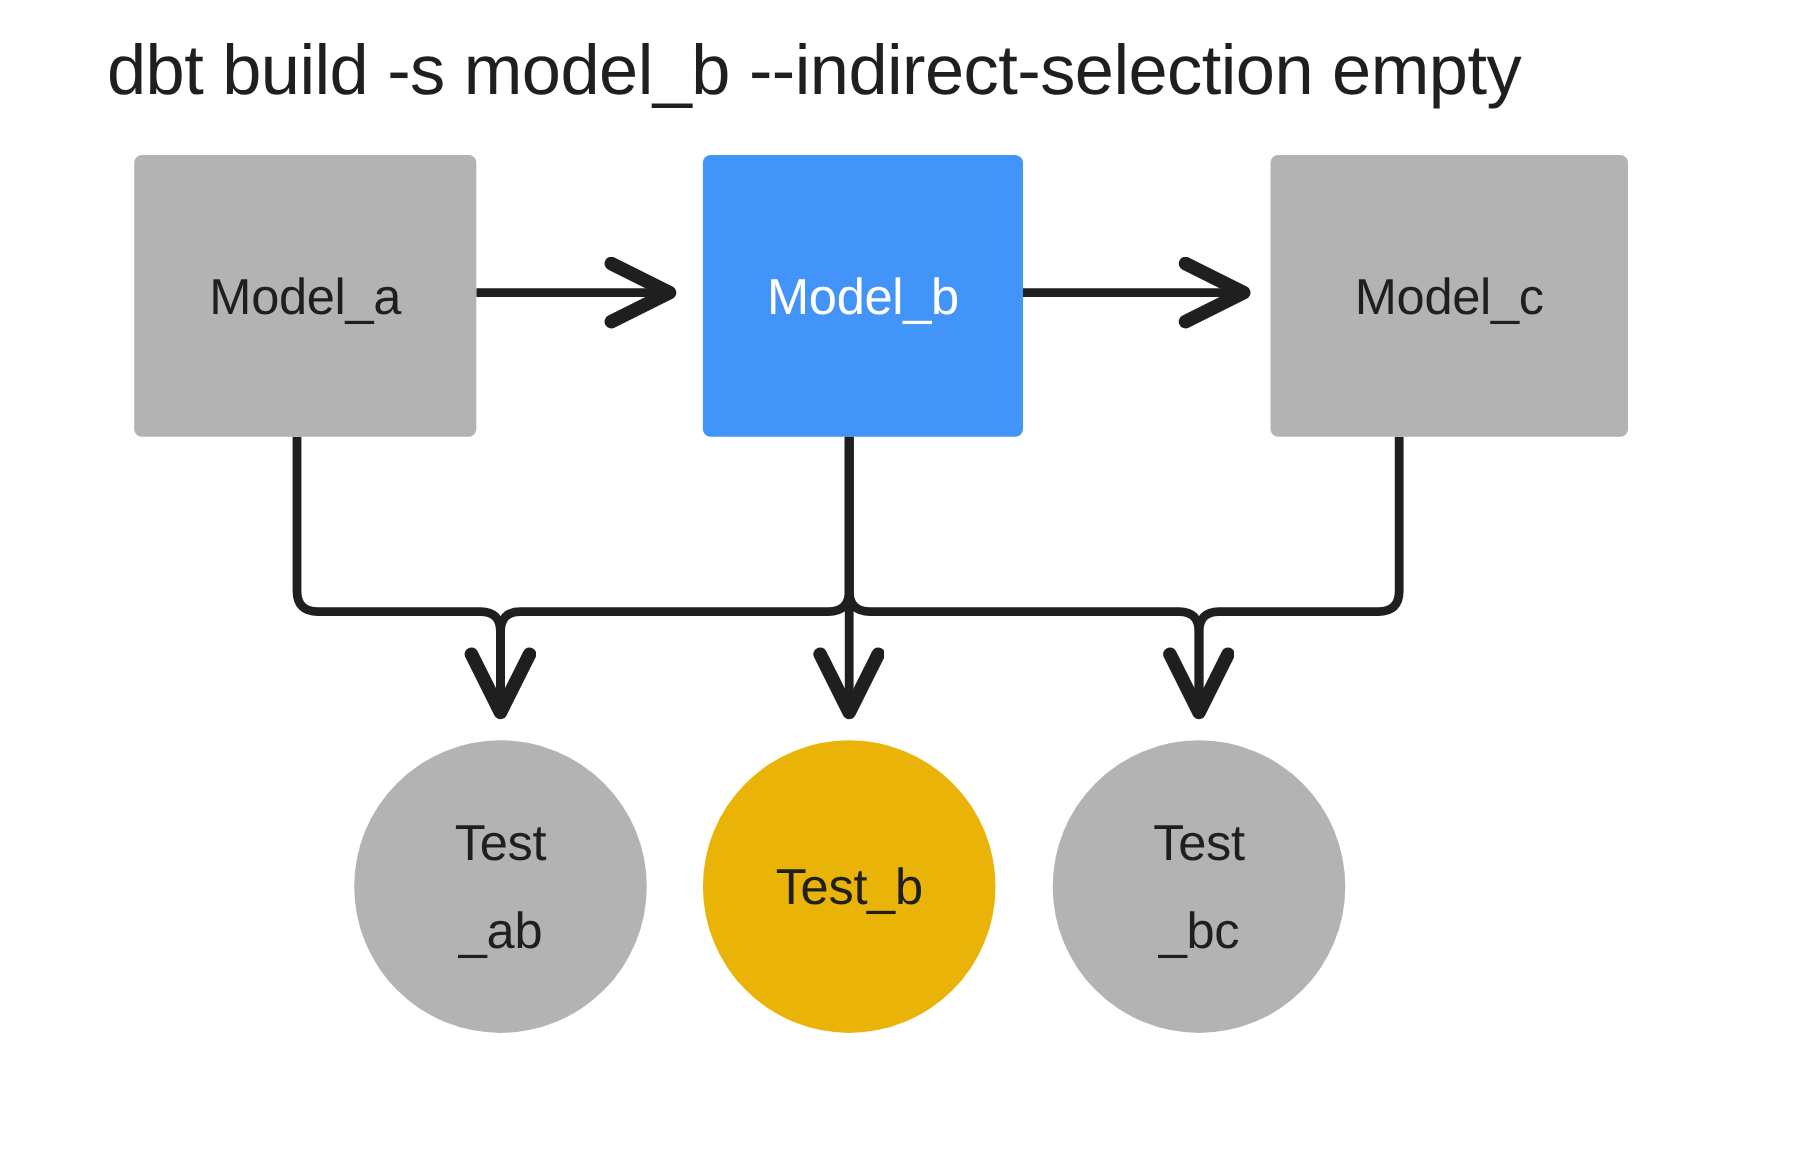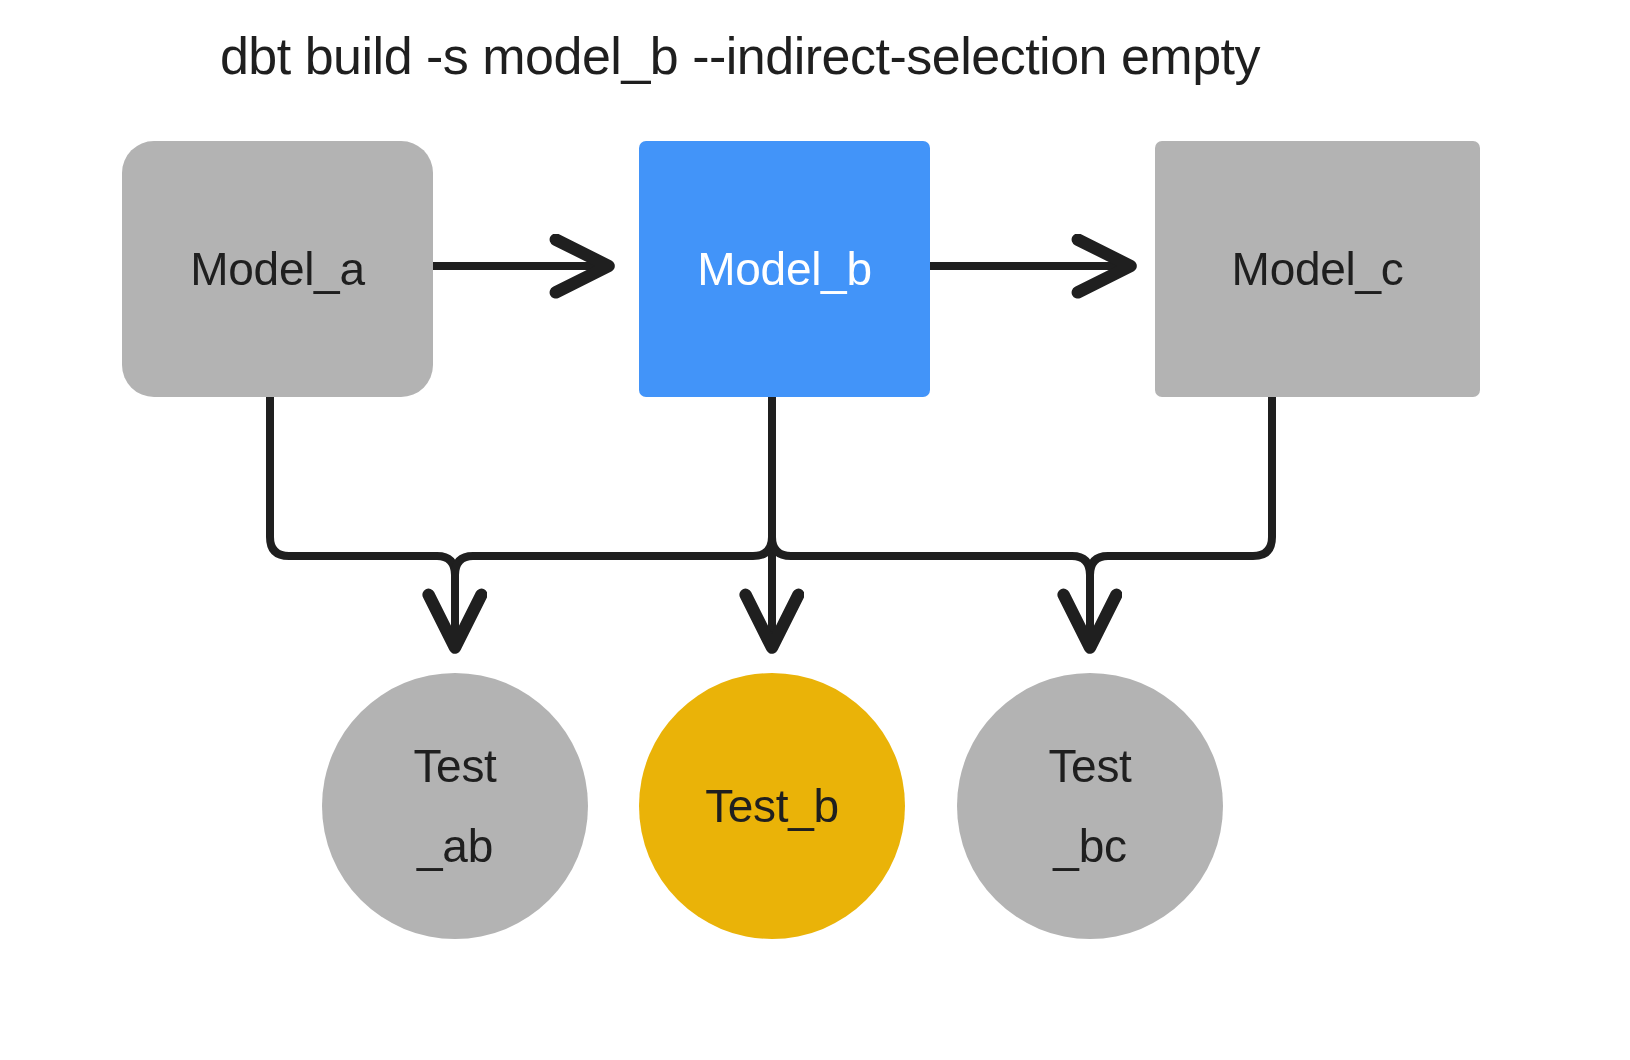--- a/index.html
+++ b/index.html
@@ -14,21 +14,21 @@
     background: #ffffff;
     font-family: "Liberation Sans", sans-serif;
     overflow: hidden;
   }
   #title {
     position: absolute;
     left: 0;
     top: 26px;
     width: 1480px;
     text-align: center;
-    font-size: 52px;
+    font-size: 64px;
     font-weight: 400;
     color: #1f1f1f;
     letter-spacing: -0.5px;
     white-space: nowrap;
   }
   .node-box {
     position: absolute;
     border-radius: 7px;
     display: flex;
     align-items: center;
@@ -97,21 +97,21 @@
 
     <g>
       <path d="M772,397 L772,537 Q772,556 791,556 L1072,556 Q1090,556 1090,575 L1090,646" fill="none" stroke="#1f1f1f" stroke-width="8" stroke-linecap="butt" stroke-linejoin="round" marker-end="url(#arrowhead)"></path>
     </g>
 
     <g>
       <path d="M1272,397 L1272,537 Q1272,556 1253,556 L1108,556 Q1090,556 1090,575 L1090,646" fill="none" stroke="#1f1f1f" stroke-width="8" stroke-linecap="butt" stroke-linejoin="round"></path>
     </g>
   </svg>
 
-  <div class="node-box" style="left:122px; top:141px; width:311px; height:256px; background:#b3b3b3; color:#1f1f1f;border-radius:32px;">
+  <div class="node-box" style="left:122px; top:141px; width:311px; height:256px; background:#b3b3b3; color:#1f1f1f;">
     <span>Model_a</span>
   </div>
 
   <div class="node-box" style="left:639px; top:141px; width:291px; height:256px; background:#4294f9; color:#ffffff;">
     <span>Model_b</span>
   </div>
 
   <div class="node-box" style="left:1155px; top:141px; width:325px; height:256px; background:#b3b3b3; color:#1f1f1f;">
     <span>Model_c</span>
   </div>

